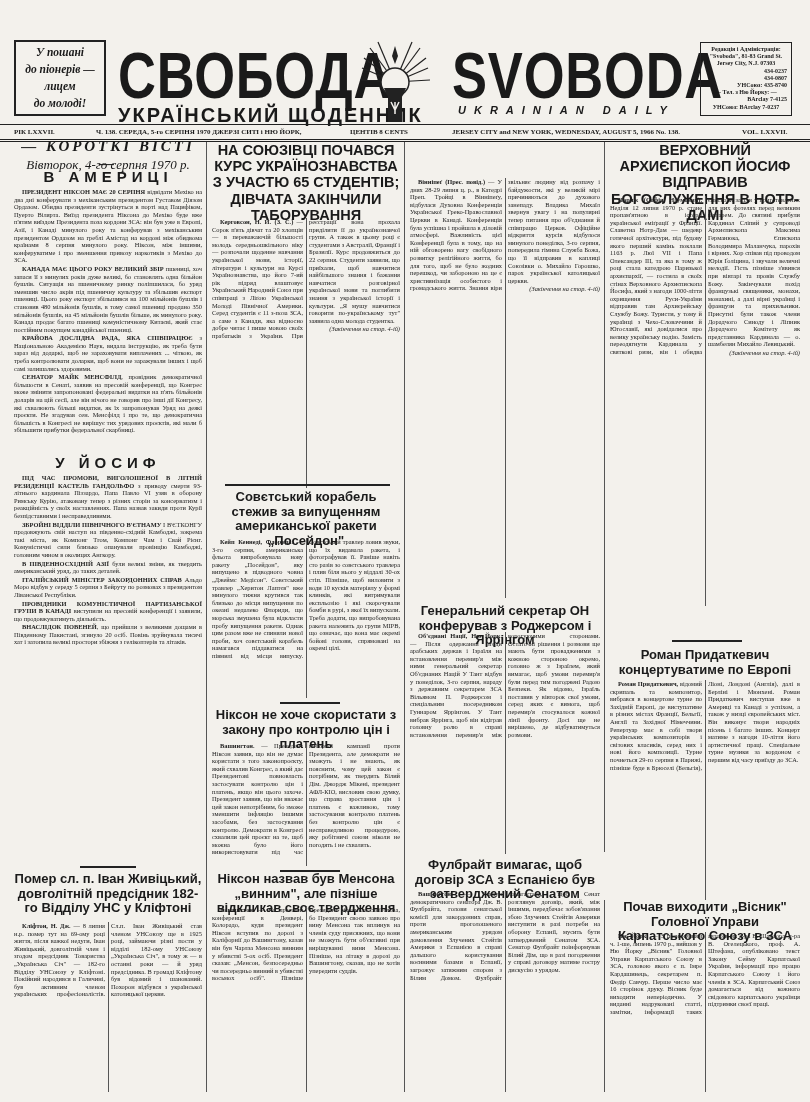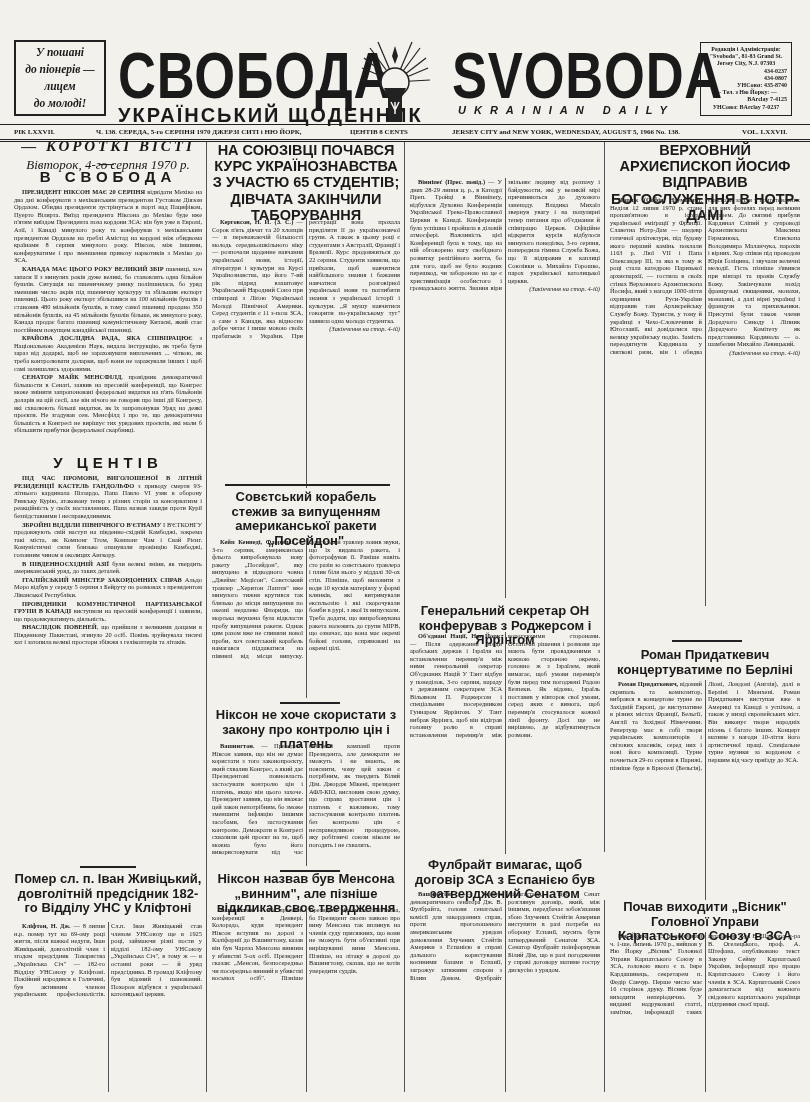--- a/index.html
+++ b/index.html
@@ -83,28 +83,28 @@
     <span style="left:452px">JERSEY CITY and NEW YORK,  WEDNESDAY, AUGUST 5, 1966  No. 138.</span>
     <span style="left:742px">VOL. LXXVII.</span>
   </div>
 
   <div class="vrule" style="left:206px;top:142px;height:950px"></div>
   <div class="vrule" style="left:404px;top:142px;height:950px"></div>
   <div class="vrule" style="left:604px;top:142px;height:470px"></div>
 
   <div class="kv">— КОРОТКІ ВІСТІ —</div>
   <div class="kv-date">Вівторок, 4-го серпня 1970 р.</div>
-  <div class="sect" style="top:168px">В СВОБОДА</div>
+  <div class="sect" style="top:168px">В АМЕРИЦІ</div>
   <div class="col" style="left:14px;top:188px;width:188px;height:256px">
     <p><b class="lead">ПРЕЗИДЕНТ НІКСОН МАЄ 20 СЕРПНЯ</b><span> відвідати Мехіко на два дні конферувати з мехіканським президентом Густавом Діязом Ордазом. Обидва президенти зустрінуться в порті над Пацифіком, Пуерто Вілярта. Виїзд президента Ніксона до Мехіко буде вже п'ятим виїздом Президента поза кордони ЗСА: він був уже в Европі, Азії, і Канаді минулого року та конферував з мехіканським президентом Ордазом на греблі Амістад на кордоні між обидвома країнами 8 серпня минулого року. Ніксон, між іншими, конферуватиме і про зменшення привозу наркотиків з Мехіко до ЗСА.</span></p>
     <p><b class="lead">КАНАДА МАЄ ЦЬОГО РОКУ ВЕЛИКИЙ ЗБІР</b><span> пшениці, хоч запаси її з минулих років дуже великі, бо становлять одна більйон бушлів. Ситуація на пшеничному ринку поліпшилася, бо уряд зменшив число акрів під пшеничну культуру та збільшив експорт пшениці. Цього року експорт збільшився на 100 мільйонів бушлів і становив 480 мільйонів бушлів, в тому самої пшениці продано 350 мільйонів бушлів, на 45 мільйонів бушлів більше, як минулого року. Канада продає багато пшениці комуністичному Китаєві, який стає постійним покупцем канадійської пшениці.</span></p>
     <p><b class="lead">КРАЙОВА ДОСЛІДНА РАДА, ЯКА СПІВПРАЦЮЄ</b><span> з Національною Академією Наук, видала інструкцію, як треба бути зараз від додаркі, щоб не зараховувати виплачених ... чіткою, як треба контролювати доларки, щоб вони не заражували інших і щоб самі залишались здоровими.</span></p>
     <p><b class="lead">СЕНАТОР МАЙК МЕНСФІЛД</b><span>, провідник демократичної більшости в Сенаті, заявив на пресовій конференції, що Конгрес може змінити запропоновані федеральні видатки на п'ять більйонів доларів на цій сесії, але він нічого не говорив про інші дії Конгресу, які схвалюють більші видатки, як їх запропонував Уряд на деякі проєкти. Не згадував сен. Менсфілд і про те, що демократична більшість в Конгресі не вирішує тих урядових проєктів, які мали б збільшити прибутки федеральної скарбниці.</span></p>
   </div>
-  <div class="sect" style="top:454px">У ЦЕНТІВ</div>
+  <div class="sect" style="top:454px">У ЙОСИФ</div>
   <div class="col" style="left:14px;top:474px;width:188px;height:386px">
     <p><b class="lead">ПІД ЧАС ПРОМОВИ, ВИГОЛОШЕНОЇ В ЛІТНІЙ РЕЗИДЕНЦІЇ КАСТЕЛЬ ГАНДОЛЬФО</b><span> з приводу смерти 93-літнього кардинала Піззардо, Папа Павло VI узяв в оборону Римську Курію, атаковану тепер з різних сторін за консерватизм і реакційність у своїх наставленнях. Папа назвав закиди проти Курії безпідставними і несправедливими.</span></p>
     <p><b class="lead">ЗБРОЙНІ ВІДДІЛИ ПІВНІЧНОГО В'ЄТНАМУ</b><span> І В'ЄТКОНГУ продовжують свій наступ на південно-східній Камбоджі, зокрема такі міста, як Компонг Тгом, Компонг Чам і Свай Рієнг. Комуністичні сили близько опанували провінцію Камбоджі, головним чином в околицях Ангкору.</span></p>
     <p><b class="lead">В ПІВДЕННОСХІДНІЙ АЗІЇ</b><span> були великі зміни, як твердить американський уряд, до таких деталей.</span></p>
     <p><b class="lead">ІТАЛІЙСЬКИЙ МІНІСТЕР ЗАКОРДОННИХ СПРАВ</b><span> Альдо Моро відбув у середу 5 серпня з Бейруту по розмовах з президентом Ліванської Республіки.</span></p>
     <p><b class="lead">ПРОВІДНИКИ КОМУНІСТИЧНОЇ ПАРТИЗАНСЬКОЇ ГРУПИ В КАНАДІ</b><span> виступили на пресовій конференції і заявили, що продовжуватимуть діяльність.</span></p>
     <p><b class="lead">ВНАСЛІДОК ПОВЕНЕЙ</b><span>, що прийшли з великими дощами в Південному Пакистані, згинуло 20 осіб. Повінь зруйнувала тисячі хат і затопила великі простори збіжжя з гелікоптерів та літаків.</span></p>
   </div>
 
   <div class="hrule" style="left:80px;top:866px;width:56px"></div>
@@ -148,21 +148,21 @@
     <div class="cont">(Закінчення на стор. 4-ій)</div>
   </div>
 
   <div class="hl hl-med" style="left:410px;top:604px;width:190px">Генеральний секретар ОН конферував з Роджерсом і Яррінгом</div>
   <div class="col" style="left:410px;top:632px;width:190px;height:222px;column-count:2;column-gap:6px;column-rule:1px solid #555">
     <p><b>Об'єднані Нації, Ню Йорк.</b> <span>— Після одержання згоди арабських держав і Ізраїля на встановлення перемир'я між ними генеральний секретар Об'єднаних Націй У Тант відбув у понеділок, 3-го серпня, нараду з державним секретарем ЗСА Вільямом П. Роджерсом і спеціальним посередником Гуннаром Яррінгом. У Тант вибрав Яррінга, щоб він відіграв головну ролю в справі встановлення перемир'я між ворогуючими сторонами. Остаточні рішення і розмови ще мають бути провадженими з кожною стороною окремо, головно ж з Ізраїлем, який вимагає, щоб умови перемир'я були перед тим погоджені Радою Безпеки. Як відомо, Ізраїль поставив у вівторок свої умови, серед яких є вимога, щоб перемир'я стосувалося кожної лінії фронту. Досі ще не вирішено, де відбуватимуться розмови.</span></p>
   </div>
 
   <div class="vrule" style="left:604px;top:612px;height:240px"></div>
   <div class="hrule" style="left:672px;top:640px;width:70px"></div>
-  <div class="hl hl-med" style="left:610px;top:648px;width:190px">Роман Придаткевич концертуватиме по Берліні</div>
+  <div class="hl hl-med" style="left:610px;top:648px;width:190px">Роман Придаткевич концертуватиме по Европі</div>
   <div class="col" style="left:610px;top:680px;width:190px;height:220px;column-count:2;column-gap:6px;column-rule:1px solid #555">
     <p><b>Роман Придаткевич,</b> <span>відомий скрипаль та композитор, вибрався в концертове турне по Західній Европі, де виступатиме в різних містах Франції, Бельгії, Англії та Західної Німеччини. Репертуар має в собі твори українських композиторів і світових класиків, серед них і нові його композиції. Турне почнеться 29-го серпня в Парижі, пізніше буде в Брюселі (Бельгія), Ліоні, Лондоні (Англія), далі в Берліні і Мюнхені. Роман Придаткевич виступав вже в Америці та Канаді з успіхом, а також у низці європейських міст. Він виконує твори народніх пісень і багато інших. Концерт матиме з нагоди 10-ліття його артистичної праці. Спеціальне турне музики за кордоном є першим від часу приїзду до ЗСА.</span></p>
   </div>
 
   <div class="hl hl-med" style="left:410px;top:858px;width:190px">Фулбрайт вимагає, щоб договір ЗСА з Еспанією був затверджений Сенатом</div>
   <div class="col" style="left:410px;top:890px;width:190px;height:202px;column-count:2;column-gap:6px;column-rule:1px solid #555">
     <p><b>Вашингтон.</b> <span>— Виступ демократичного сенатора Дж. В. Фулбрайта, голови сенатської комісії для закордонних справ, проти проголошеного американським урядом домовлення Злучених Стейтів Америки з Еспанією в справі дальшого користування воєнними базами в Еспанії, загрожує затяжним спором з Білим Домом. Фулбрайт домагається, щоб Сенат розглянув договір, який, між іншими, передбачає зобов'язання збою Злучених Стейтів Америки виступити в разі потреби на оборону Еспанії, мусить бути затверджений Сенатом ЗСА. Сенатор Фулбрайт поінформував Білий Дім, що в разі погодження у справі договору матиме гостру дискусію з урядом.</span></p>
   </div>
 
   <div class="vrule" style="left:604px;top:900px;height:192px"></div>

